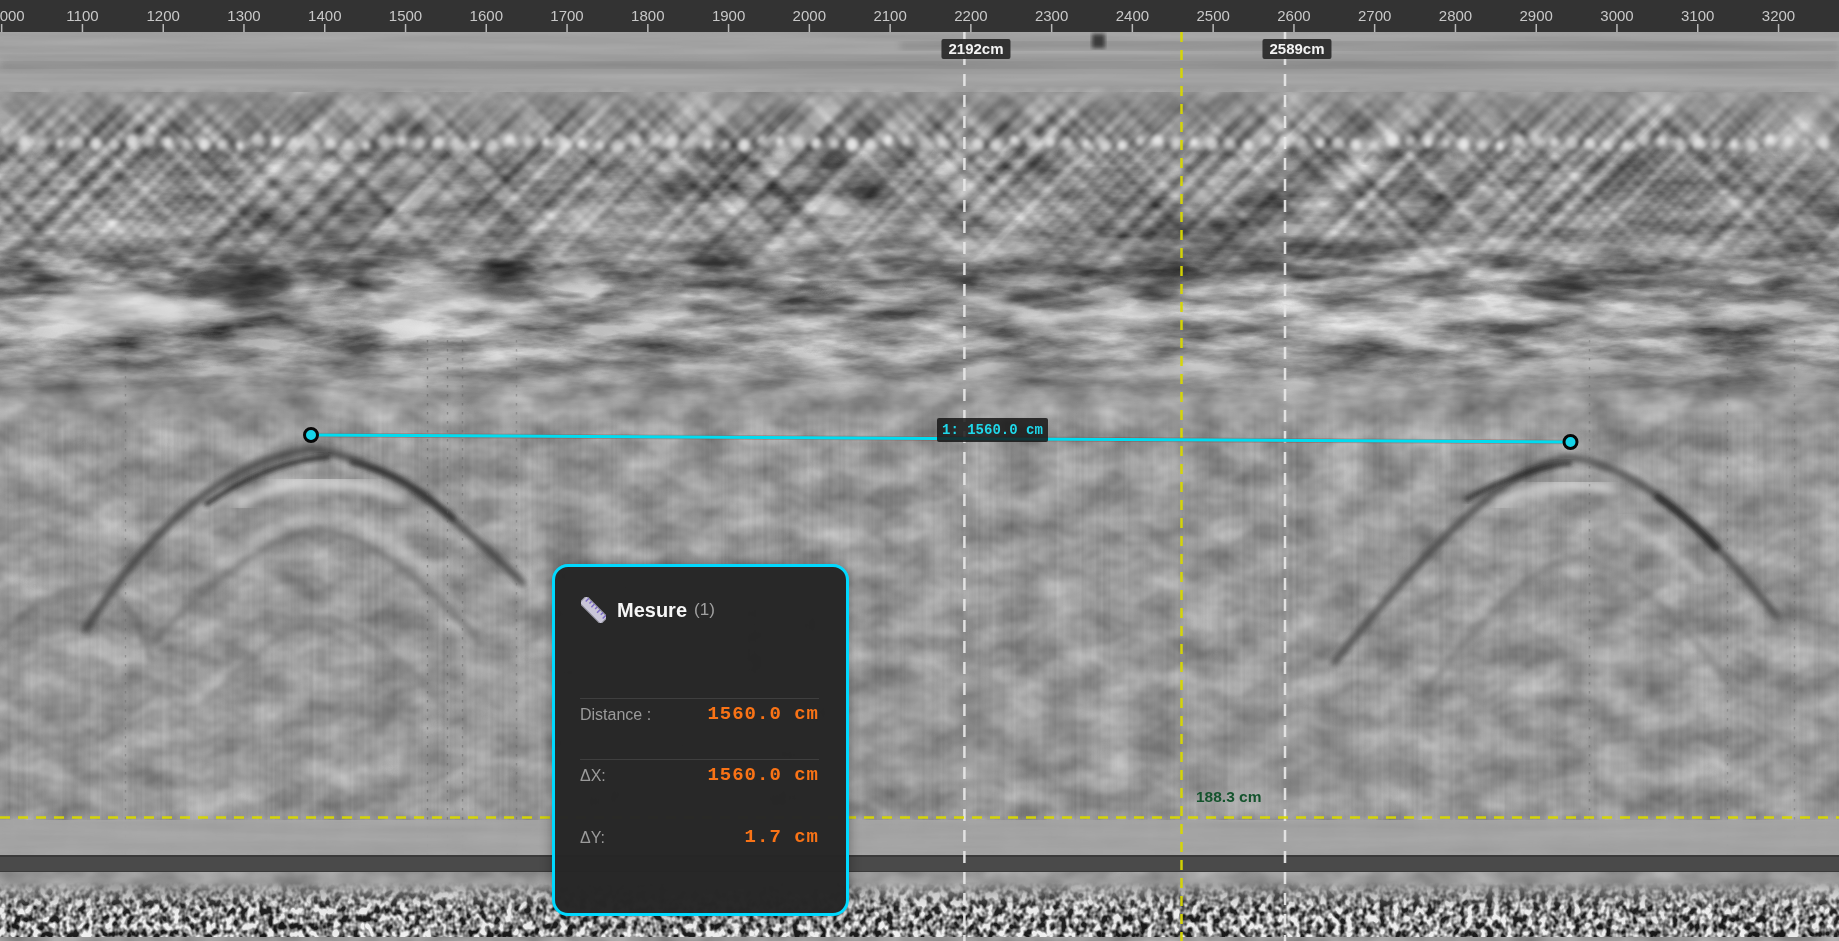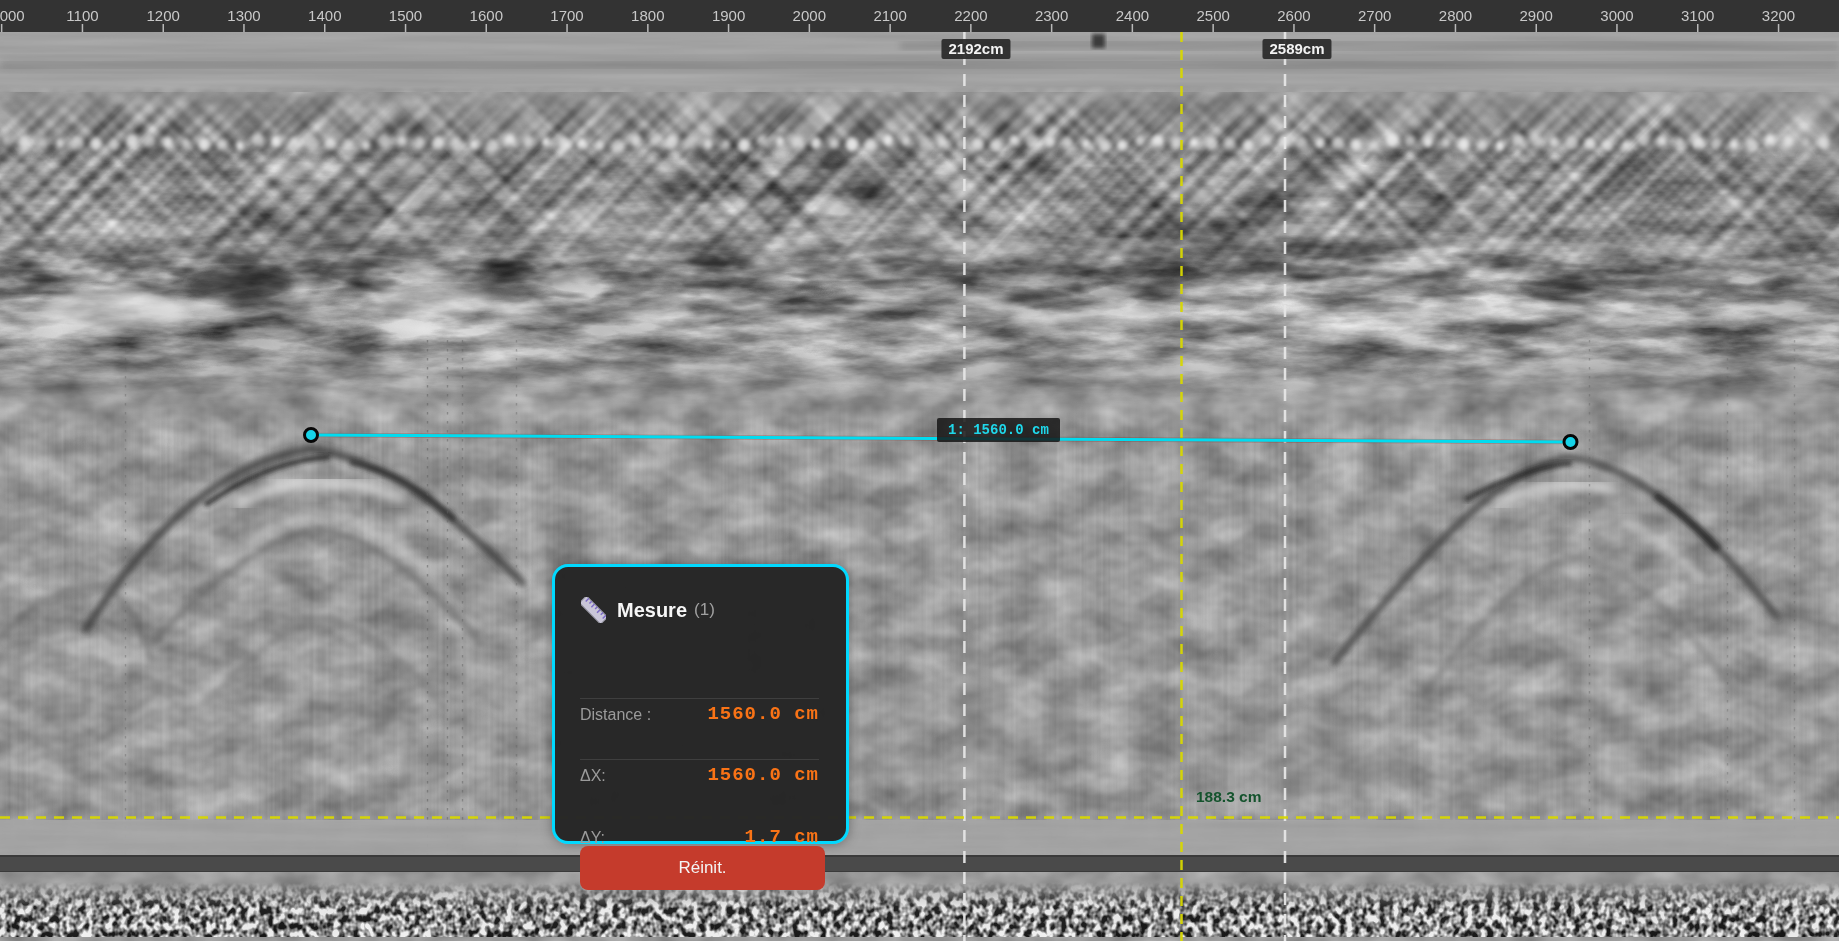--- a/index.html
+++ b/index.html
@@ -1,21 +1,21 @@
 <!DOCTYPE html>
 <html><head>
 <meta charset="utf-8">
 <style>
 html,body{margin:0;padding:0;background:#9f9f9f;}
 #stage{-webkit-font-smoothing:antialiased;position:relative;width:1839px;height:941px;overflow:hidden;background:#a1a1a1;font-family:"Liberation Sans",sans-serif;}
 #bg{position:absolute;left:0;top:0;}
 .toplab{position:absolute;top:39px;height:20px;line-height:20px;background:rgba(42,42,42,0.93);color:#f2f2f2;font-weight:bold;font-size:15px;padding:0 7px;border-radius:2px;transform:translateX(-50%);margin-left:12px;}
-#mlab{position:absolute;left:937px;top:418px;height:24px;line-height:24px;white-space:nowrap;padding:0 11px;background:rgba(20,20,20,0.84);color:#1fd7ea;font-weight:bold;font-size:14px;font-family:"Liberation Mono",monospace;border-radius:2px;}
+#mlab{position:absolute;left:937px;top:418px;height:24px;line-height:24px;white-space:nowrap;padding:0 5px;background:rgba(20,20,20,0.84);color:#1fd7ea;font-weight:bold;font-size:14px;font-family:"Liberation Mono",monospace;border-radius:2px;}
 #ylab{position:absolute;left:1196px;top:788px;color:#14532d;font-weight:bold;font-size:15.5px;}
-#panel{position:absolute;left:552px;top:564px;width:297px;height:280px;background:rgba(38,38,38,0.99);border:3px solid #00d9ff;border-radius:16px;box-sizing:border-box;box-shadow:0 0 12px rgba(0,0,0,0.35);}
+#panel{position:absolute;left:552px;top:564px;width:297px;height:352px;background:rgba(38,38,38,0.99);border:3px solid #00d9ff;border-radius:16px;box-sizing:border-box;box-shadow:0 0 12px rgba(0,0,0,0.35);}
 #phead{position:absolute;left:26px;top:29px;height:28px;display:flex;align-items:center;}
 #phead .t1{color:#f7f7f7;font-weight:bold;font-size:20px;margin-left:11px;}
 #phead .t2{color:#a0a0a0;font-size:17px;margin-left:7px;}
 .prow{position:absolute;left:25px;right:27px;height:26px;margin-top:40px;}
 .prow .k{position:absolute;left:0;top:3px;color:#9b9b9b;font-size:16px;}
 .prow .v{position:absolute;right:0;top:0;color:#f97316;font-weight:bold;font-size:19px;font-family:"Liberation Mono",monospace;letter-spacing:1px;}
 .psep{position:absolute;left:25px;right:27px;height:1px;background:#3f3f3f;}
 #pbtn{position:absolute;left:25px;top:279px;width:245px;height:44px;background:#c53b2c;border-radius:8px;color:#f4f4f4;font-size:17px;text-align:center;line-height:44px;}
 </style>
 </head>
@@ -511,15 +511,14 @@
   <div class="psep" style="top:131px;"></div>
   <div class="prow" style="top:157px;text-align:center;">
         <span class="k">ΔX:</span>
         <span class="v">1560.0 cm</span>
       </div>
   <div class="psep" style="top:192px;"></div>
   <div class="prow" style="top:219px;">
         <span class="k">ΔY:</span>
         <span class="v">1.7 cm</span>
       </div>
-  <div id="pbtn">Réinit.</div>
 </div>
 </div>
 
 </body></html>

